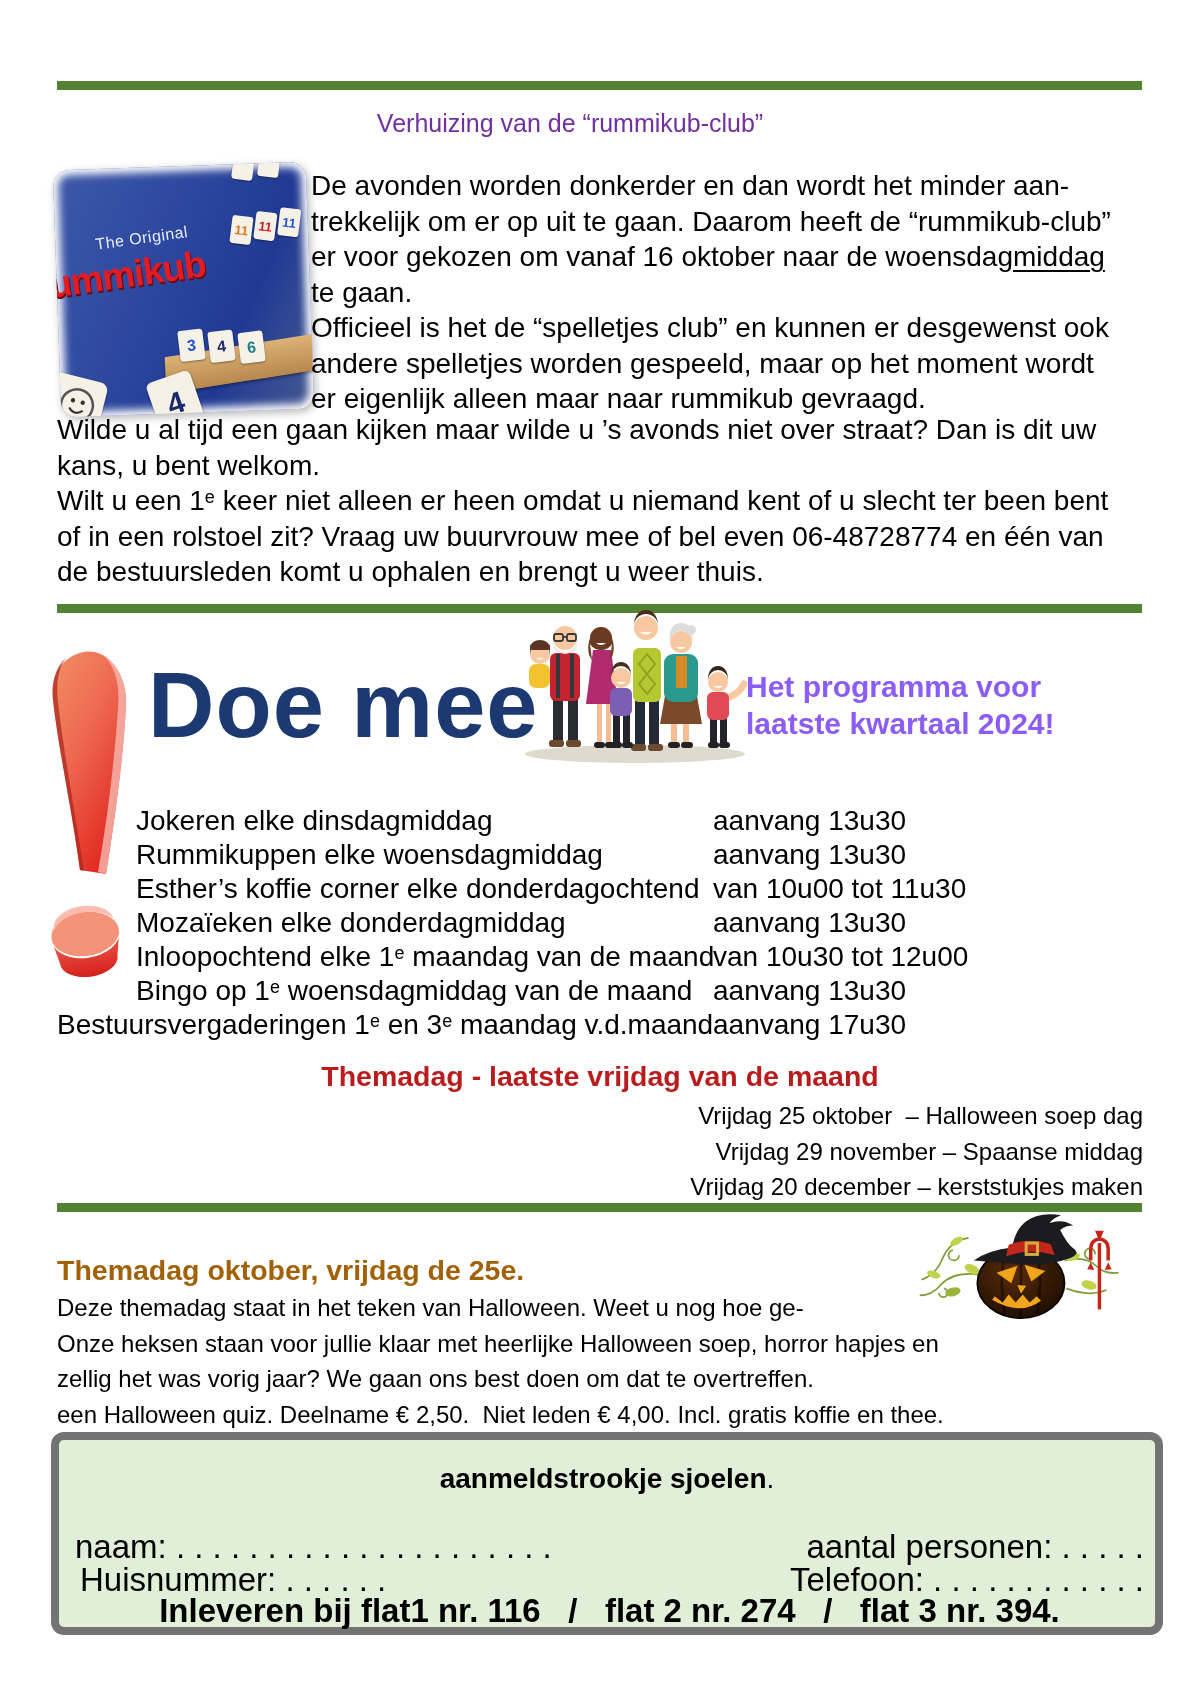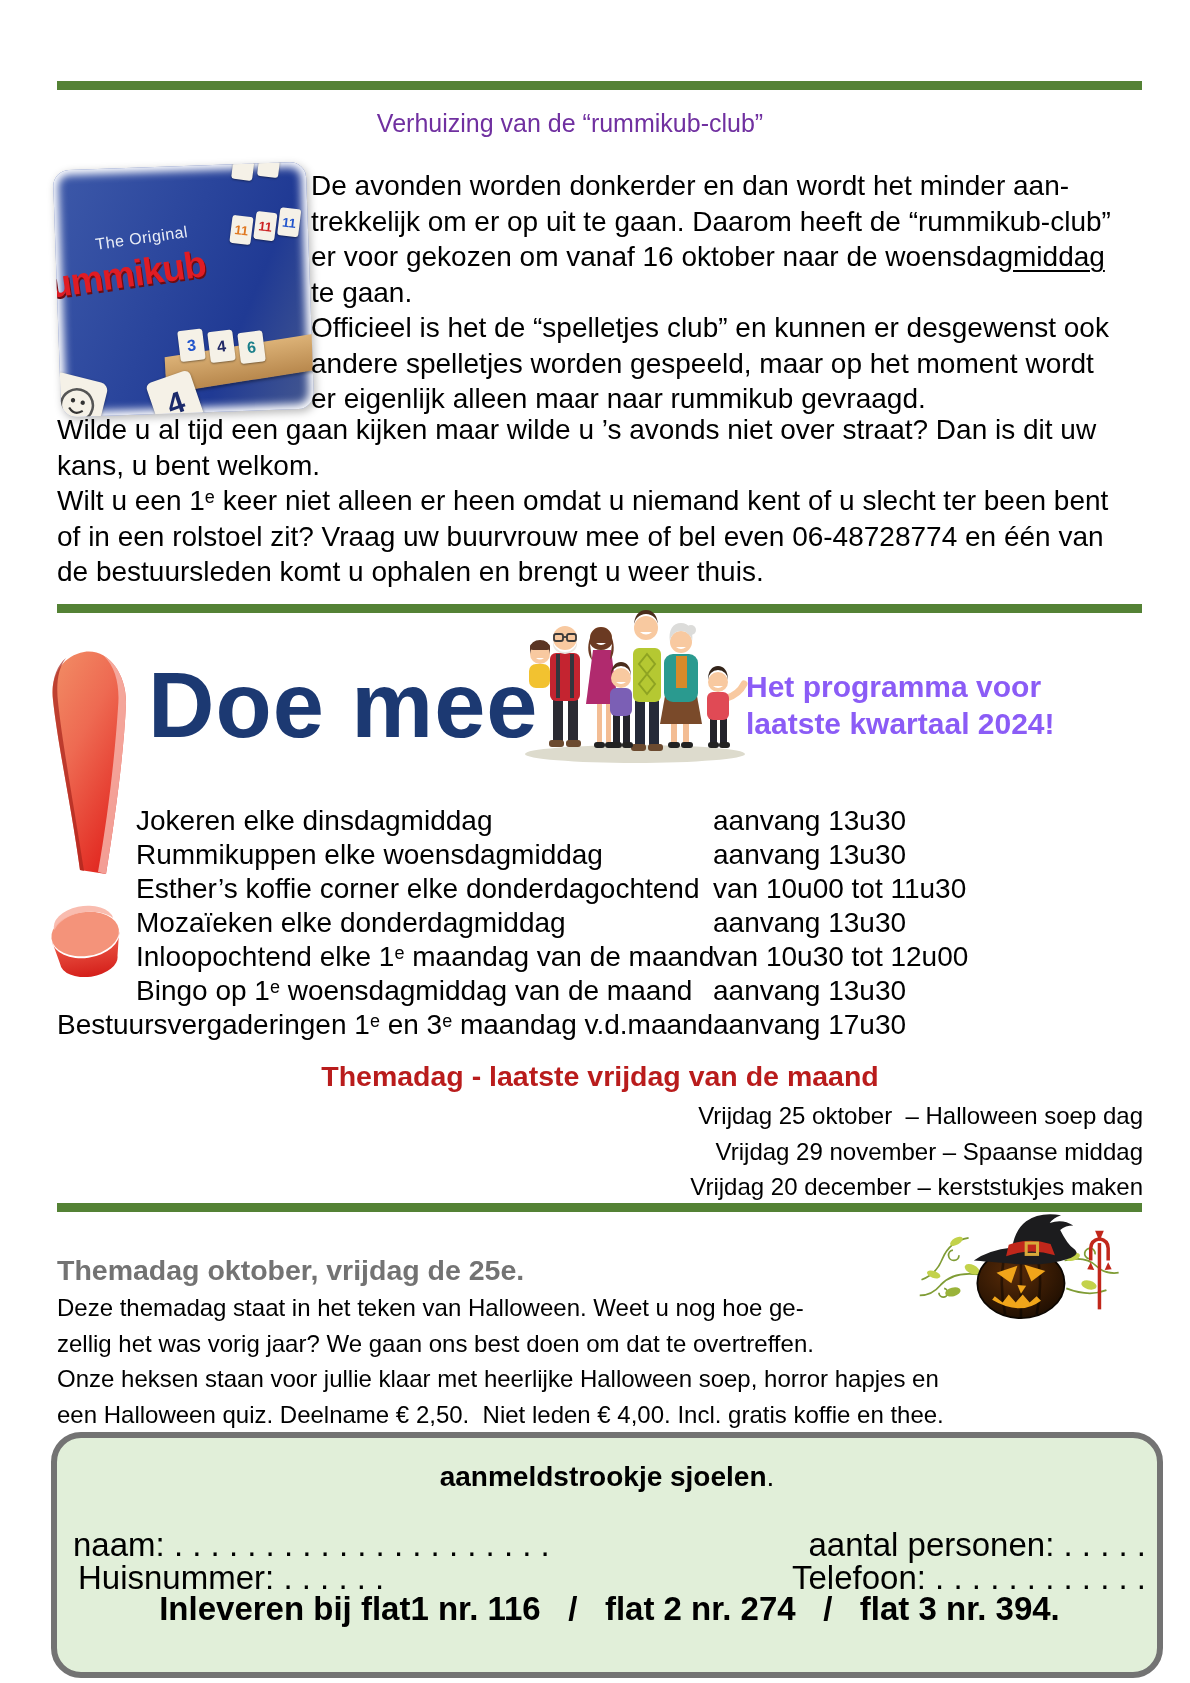--- a/index.html
+++ b/index.html
@@ -49,26 +49,26 @@
   .prow{display:flex;}
   .act{width:656px;box-sizing:border-box;white-space:nowrap;}
   .prow.ind .act{padding-left:79px;}
   .ptime{flex:1;white-space:nowrap;}
 
   .theme-title{position:absolute;left:57px;top:1060px;width:1086px;text-align:center;
     color:#b91c1c;font-size:28.5px;font-weight:bold;}
   .theme-lines{position:absolute;left:57px;top:1098px;width:1086px;text-align:right;
     font-size:24px;line-height:35.5px;}
 
-  .okt-title{position:absolute;left:57px;top:1254px;color:#737373;font-size:28.5px;font-weight:bold;}
+  .okt-title{position:absolute;left:57px;top:1254px;color:#a16207;font-size:28.5px;font-weight:bold;}
   .okt-par{position:absolute;left:57px;top:1290px;width:1090px;font-size:24px;line-height:35.5px;}
   .pumpkin{position:absolute;left:918px;top:1208px;}
 
-  .formbox{position:absolute;left:51px;top:1432px;width:1112px;height:246px;box-sizing:border-box;
-    background:#e1efd9;border:6px solid #737373;border-radius:30px;}
+  .formbox{position:absolute;left:51px;top:1432px;width:1112px;height:203px;box-sizing:border-box;
+    background:#e1efd9;border:8px solid #737373;border-radius:13px;}
   .box-title{position:absolute;left:0;top:23px;width:100%;text-align:center;font-size:28px;}
   .box-title b{font-weight:bold;}
   .frow{position:absolute;left:16px;right:11px;display:flex;justify-content:space-between;
     font-size:33px;white-space:nowrap;align-items:center;}
   .frow.r1{top:88px;} .frow.r2{top:121px;gap:20px;}
   .frow.r3{top:152px;justify-content:center;font-weight:bold;}
   .frow .left2{padding-left:5px;}
 </style>
 </head>
 <body>
@@ -327,22 +327,22 @@
     <g>
       <path d="M64,60 q16,-12 44,-15 q3,-20 16,-30 q15,-11 40,-7 q-9,3 -13,9 q15,-5 27,3 q-9,0 -15,5 q8,16 15,21 q9,6 -3,11 q-28,10 -64,7 q-34,-3 -47,-4 Z" fill="#1c1c1e"></path>
       <path d="M104,42 q22,-9 48,-1 l5,13 q-28,-9 -56,1 Z" fill="#c1271b"></path>
       <rect x="124" y="40" width="13" height="13" fill="none" stroke="#d8a93a" stroke-width="3.5"></rect>
     </g>
   </svg>
 
   <div class="okt-title">Themadag oktober, vrijdag de 25e.</div>
   <div class="okt-par">
     <div class="line">Deze themadag staat in het teken van Halloween. Weet u nog hoe ge-</div>
+    <div class="line">Onze heksen staan voor jullie klaar met heerlijke Halloween soep, horror hapjes en</div>
     <div class="line">zellig het was vorig jaar? We gaan ons best doen om dat te overtreffen.</div>
-    <div class="line">Onze heksen staan voor jullie klaar met heerlijke Halloween soep, horror hapjes en</div>
     <div class="line">een Halloween quiz. Deelname € 2,50.&nbsp; Niet leden € 4,00. Incl. gratis koffie en thee.</div>
   </div>
 
   <div class="formbox">
     <div class="box-title"><b>aanmeldstrookje sjoelen</b><span>.</span></div>
     <div class="frow r1">
       <span>naam: . . . . . . . . . . . . . . . . . . . . .</span>
       <span>aantal personen: . . . . .</span>
     </div>
     <div class="frow r2">

